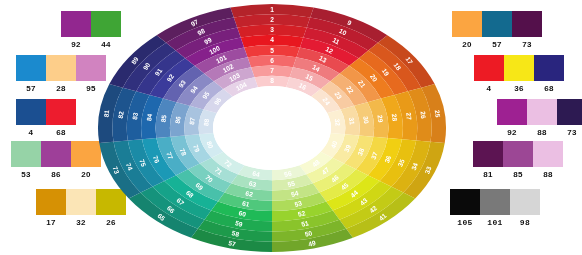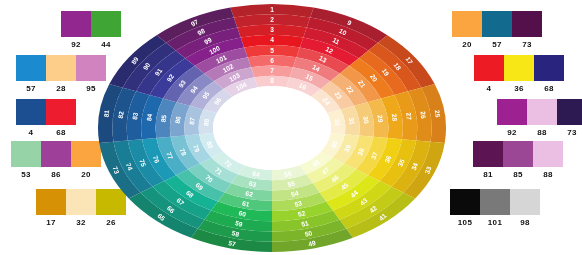--- a/index.html
+++ b/index.html
@@ -370,21 +370,21 @@
         <div class="swatch" style="background: rgb(92, 20, 82); width: 30px;"></div>
         <div class="swatch" style="background: rgb(156, 71, 149); width: 30px;"></div>
         <div class="swatch" style="background: rgb(235, 191, 227); width: 30px;"></div>
       </div>
       <div class="label-row">
         <div class="swatch-label" style="width: 30px;">81</div>
         <div class="swatch-label" style="width: 30px;">85</div>
         <div class="swatch-label" style="width: 30px;">88</div>
       </div>
     </div>
-  <div class="swatch-group" style="left:450px;top:189px;">
+  <div class="swatch-group" style="left:450px;top:189px;font-family:Liberation Mono, monospace;">
       <div class="swatch-row">
         <div class="swatch" style="background: rgb(10, 10, 10); width: 30px;"></div>
         <div class="swatch" style="background: rgb(121, 121, 121); width: 30px;"></div>
         <div class="swatch" style="background: rgb(214, 214, 214); width: 30px;"></div>
       </div>
       <div class="label-row">
         <div class="swatch-label" style="width: 30px;">105</div>
         <div class="swatch-label" style="width: 30px;">101</div>
         <div class="swatch-label" style="width: 30px;">98</div>
       </div>

